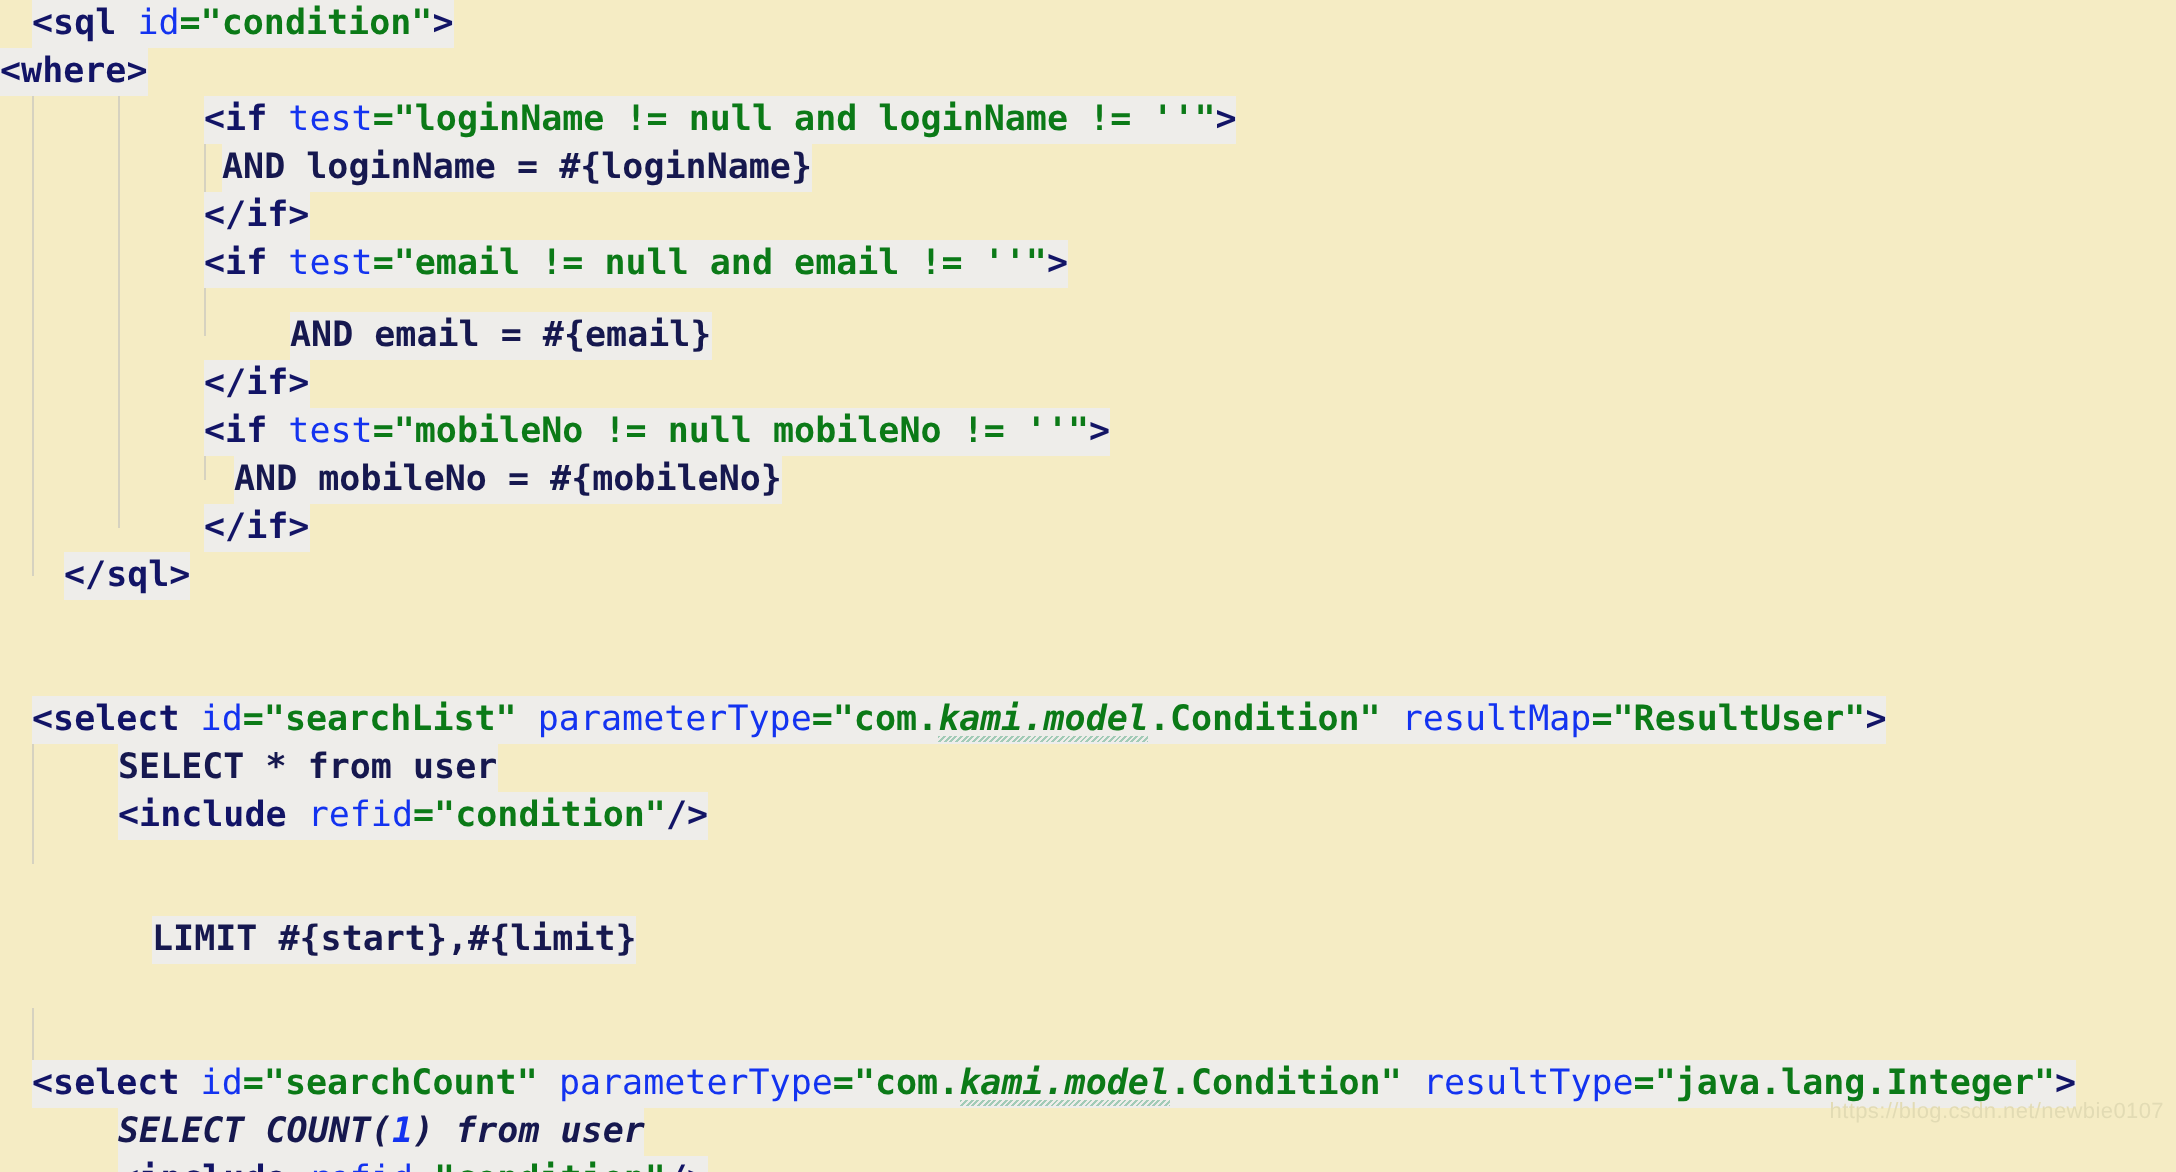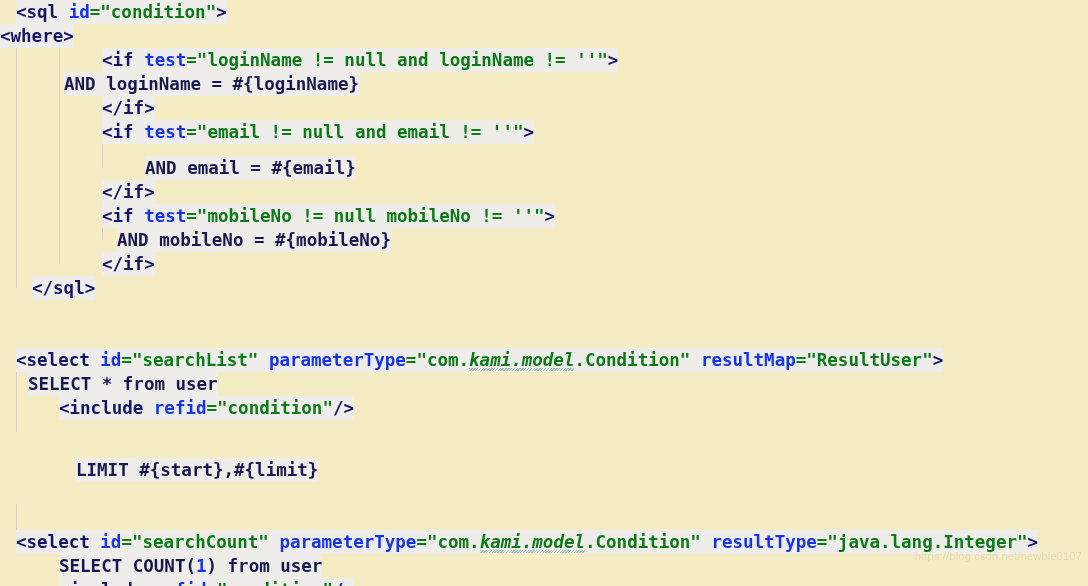--- a/index.html
+++ b/index.html
@@ -45,21 +45,21 @@
   .line > .hl {
     background: #eeedea;
     display: inline-block;
     height: 24px;
     line-height: 24px;
   }
   .line.blank { background: transparent; }
 
   
   .tag    { color: #121466; font-weight: bold; }   
-  .attr   { color: #1333f0; font-weight: bold; }   
+  .attr   { color: #1333f0; font-weight: normal; }   
   .str    { color: #0b7a17; font-weight: bold; }   
   .plain  { color: #16184f; font-weight: bold; }   
   .num    { color: #1333f0; font-weight: bold; }   
 
   
   .squig {
     position: relative;
     text-decoration: none;
     font-style: italic;
   }
@@ -106,21 +106,21 @@
   <div class="guide" style="left:16px; top:504px; height:48px;"></div>
 
   <div class="code">
 
     <div class="line" style="padding-left:16px;"><span class="hl"><span class="tag">&lt;sql </span><span class="attr">id</span><span class="str">="condition"</span><span class="tag">&gt;</span></span></div>
 
     <div class="line" style=""><span class="hl"><span class="tag">&lt;where&gt;</span></span></div>
 
     <div class="line" style="padding-left:102px;"><span class="hl"><span class="tag">&lt;if </span><span class="attr">test</span><span class="str">="loginName != null and loginName != ''"</span><span class="tag">&gt;</span></span></div>
 
-    <div class="line" style="padding-left:64px;"><span class="hl"><span class="plain">AND loginName = #{loginName}</span></span></div>
+    <div class="line" style="padding-left:111px;"><span class="hl"><span class="plain">AND loginName = #{loginName}</span></span></div>
 
     <div class="line" style="padding-left:102px;"><span class="hl"><span class="tag">&lt;/if&gt;</span></span></div>
 
     <div class="line" style="padding-left:102px;"><span class="hl"><span class="tag">&lt;if </span><span class="attr">test</span><span class="str">="email != null and email != ''"</span><span class="tag">&gt;</span></span></div>
 
     <div class="line" style="padding-left:145px;margin-top:12px;"><span class="hl"><span class="plain">AND email = #{email}</span></span></div>
 
     <div class="line" style="padding-left:102px;"><span class="hl"><span class="tag">&lt;/if&gt;</span></span></div>
 
     <div class="line" style="padding-left:102px;"><span class="hl"><span class="tag">&lt;if </span><span class="attr">test</span><span class="str">="mobileNo != null mobileNo != ''"</span><span class="tag">&gt;</span></span></div>
@@ -130,32 +130,32 @@
     <div class="line" style="padding-left:102px;"><span class="hl"><span class="tag">&lt;/if&gt;</span></span></div>
 
 
     <div class="line" style="padding-left:32px;"><span class="hl"><span class="tag">&lt;/sql&gt;</span></span></div>
 
     <div class="line blank"><span></span></div>
     <div class="line blank"><span></span></div>
 
     <div class="line" style="padding-left:16px;"><span class="hl"><span class="tag">&lt;select </span><span class="attr">id</span><span class="str">="searchList"</span><span class="str"> </span><span class="attr">parameterType</span><span class="str">="com.</span><span class="str squig">kami.model</span><span class="str">.Condition"</span><span class="str"> </span><span class="attr">resultMap</span><span class="str">="ResultUser"</span><span class="tag">&gt;</span></span></div>
 
-    <div class="line" style="padding-left:28px;"><span class="hl"><span class="plain">SELECT * from user</span></span></div>
+    <div class="line" style="padding-left:59px;"><span class="hl"><span class="plain">SELECT * from user</span></span></div>
 
     <div class="line" style="padding-left:59px;"><span class="hl"><span class="tag">&lt;include </span><span class="attr">refid</span><span class="str">="condition"</span><span class="tag">/&gt;</span></span></div>
 
     <div class="line" style="padding-left:76px;margin-top:38px;"><span class="hl"><span class="plain">LIMIT #{start},#{limit}</span></span></div>
 
 
     <div class="line blank"><span></span></div>
     <div class="line blank"><span></span></div>
 
     <div class="line" style="padding-left:16px;"><span class="hl"><span class="tag">&lt;select </span><span class="attr">id</span><span class="str">="searchCount"</span><span class="str"> </span><span class="attr">parameterType</span><span class="str">="com.</span><span class="str squig">kami.model</span><span class="str">.Condition"</span><span class="str"> </span><span class="attr">resultType</span><span class="str">="java.lang.Integer"</span><span class="tag">&gt;</span></span></div>
 
-    <div class="line" style="padding-left:59px;"><span class="hl"><span class="plain">SELECT COUNT(</span><span class="num">1</span><span class="plain">) from user</span></span></div>
+    <div class="line" style="padding-left:59px;font-style:italic;"><span class="hl"><span class="plain">SELECT COUNT(</span><span class="num">1</span><span class="plain">) from user</span></span></div>
 
     <div class="line" style="padding-left:59px;"><span class="hl"><span class="tag">&lt;include </span><span class="attr">refid</span><span class="str">="condition"</span><span class="tag">/&gt;</span></span></div>
 
   </div>
 
   <div id="watermark">https://blog.csdn.net/newbie0107</div>
 </div>
 
 </body></html>

